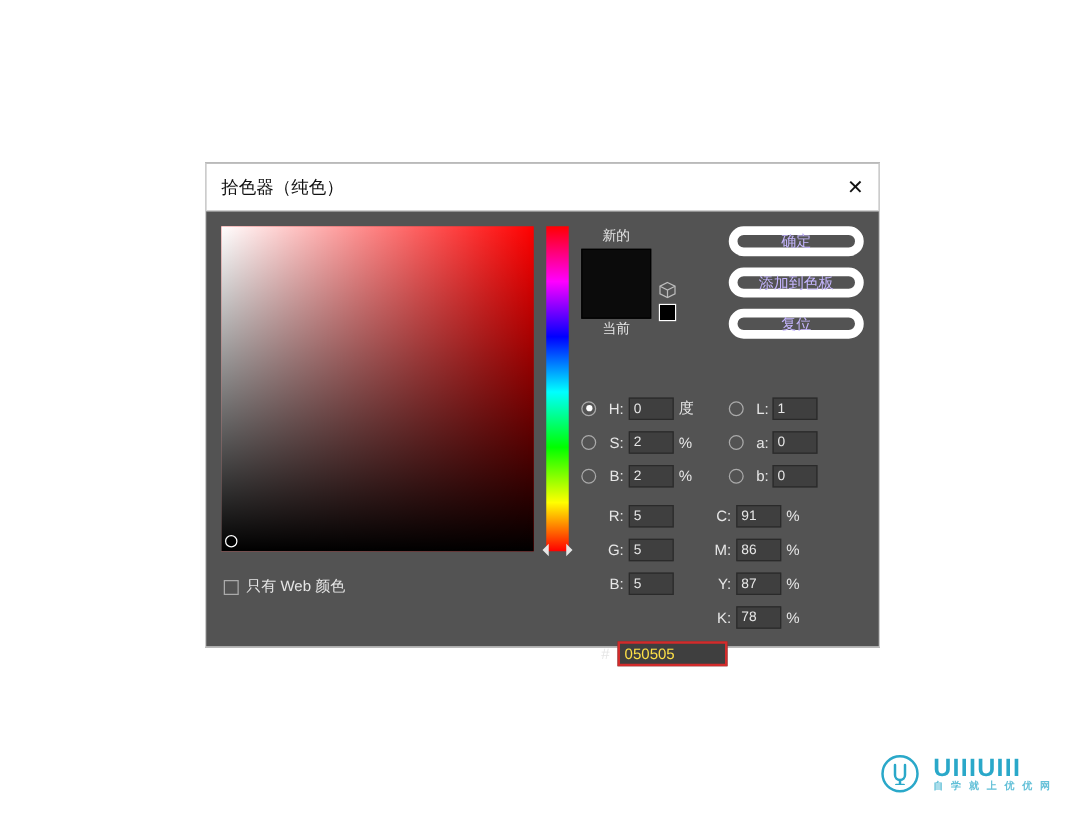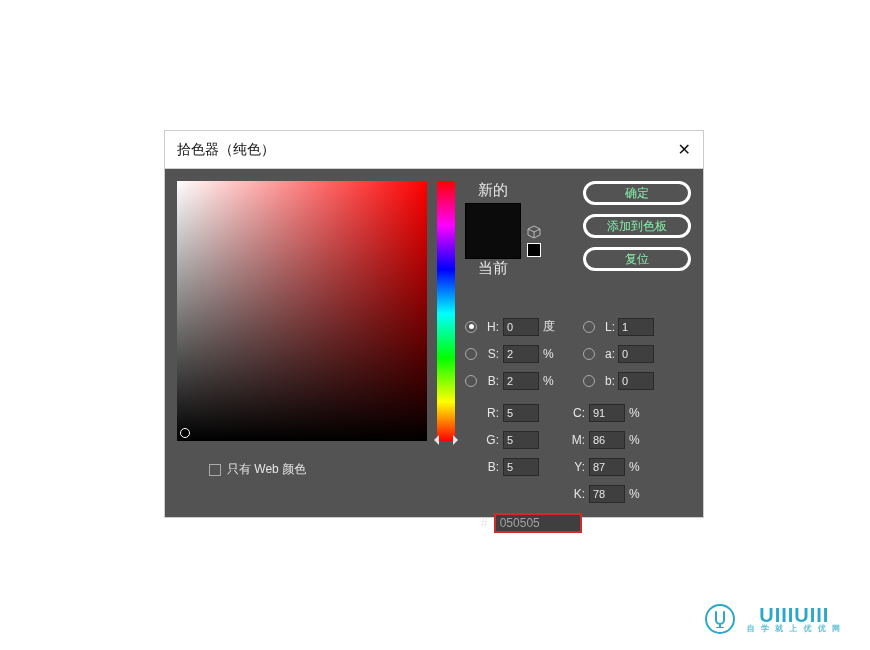--- a/index.html
+++ b/index.html
@@ -73,45 +73,45 @@
 
   .right-col {
     flex: 1;
     position: relative;
   }
 
   .preview-block {
     position: absolute;
     left: 0; top: 0;
   }
-  .preview-label { font-size: 15px; margin-bottom: 3px; text-align: center; width: 56px;}
+  .preview-label { font-size: 11px; margin-bottom: 3px; text-align: center; width: 56px;}
   .preview-swatch {
     width: 56px; height: 56px; background: #0b0b0b;
     border: 1px solid #000;
     display: flex; flex-direction: column;
   }
   .preview-swatch div { flex:1; }
   .swatch-cube { position: absolute; left: 62px; top: 44px; width: 14px; height: 14px; }
   .swatch-mini { position: absolute; left: 62px; top: 62px; width: 14px; height: 14px; border:1px solid #fff; background:#000; }
 
   .btn-col {
     position: absolute;
     right: 0;
     top: 0;
     display: flex;
     flex-direction: column;
     gap: 9px;
     width: 108px;
   }
   .btn {
     height: 24px;
-    border: 3px solid #ffffff;
+    border: 7px solid #ffffff;
     border-radius: 12px;
     background: #535353;
-    color: #86efac;
+    color: #c4b5fd;
     display: flex;
     align-items: center;
     justify-content: center;
     cursor: pointer;
     font-size: 12px;
   }
 
   .fields {
     position: absolute;
     left: 0;
@@ -151,41 +151,40 @@
   .dualcol { display:flex; }
   .rgb-block { margin-top: 8px; }
   .cmyk-col { margin-left: 28px; }
 
   .hex-row { margin-top: 6px; display:flex; align-items:center; }
   .hex-row .hash { margin-right: 6px; }
   .hex-inp {
     width: 88px; height: 20px;
     background: #3f3f3f;
     border: 2px solid #d22b2b;
-    color: #a3a3a3;
+    color: #fde047;
     padding: 0 4px;
     font-size: 12px;
   }
 
   .webonly {
     position: absolute;
     left: 14px;
     top: 292px;
-    display:flex; align-items:center; gap:6px;margin-left:30px;
+    display:flex; align-items:center; gap:6px;
   }
   .chk { width:12px; height:12px; border:1px solid #aaa; background:#535353; }
 
   .brand {
     position: absolute;
     right: 28px;
     bottom: 16px;
     display:flex; align-items:center; gap:12px;
     color: #2aa8c9;
     font-weight: bold;
-    text-align: center;
   }
   .brand-logo {
     width: 30px; height: 30px; border:2px solid #2aa8c9; border-radius:50%; display:flex; align-items:center; justify-content:center;
   }
   .brand-text { line-height:1; }
   .brand-sub { font-size:8px; color:#63c0d8; letter-spacing:2px; }
 </style>
 </head>
 <body>
 

